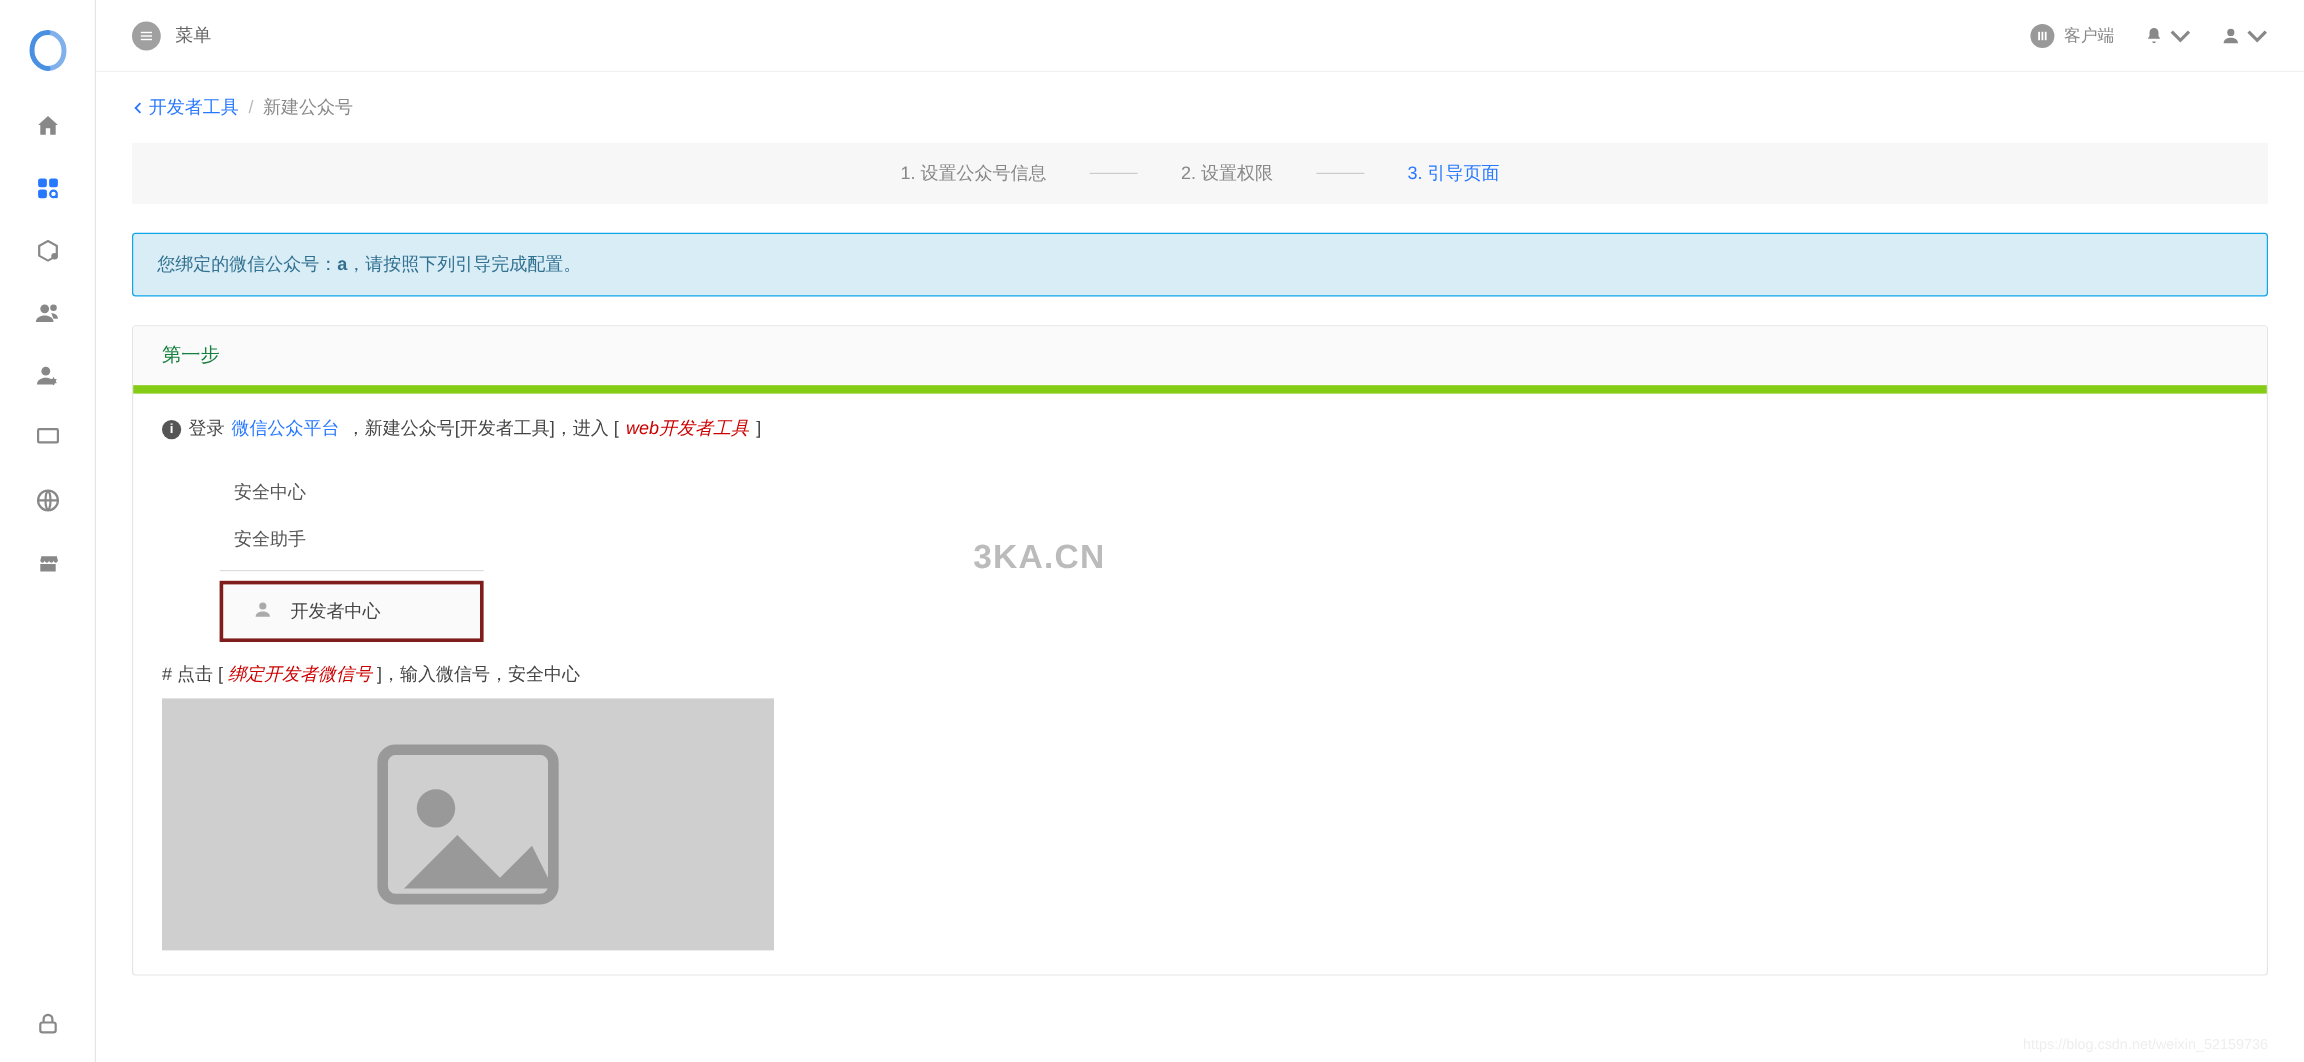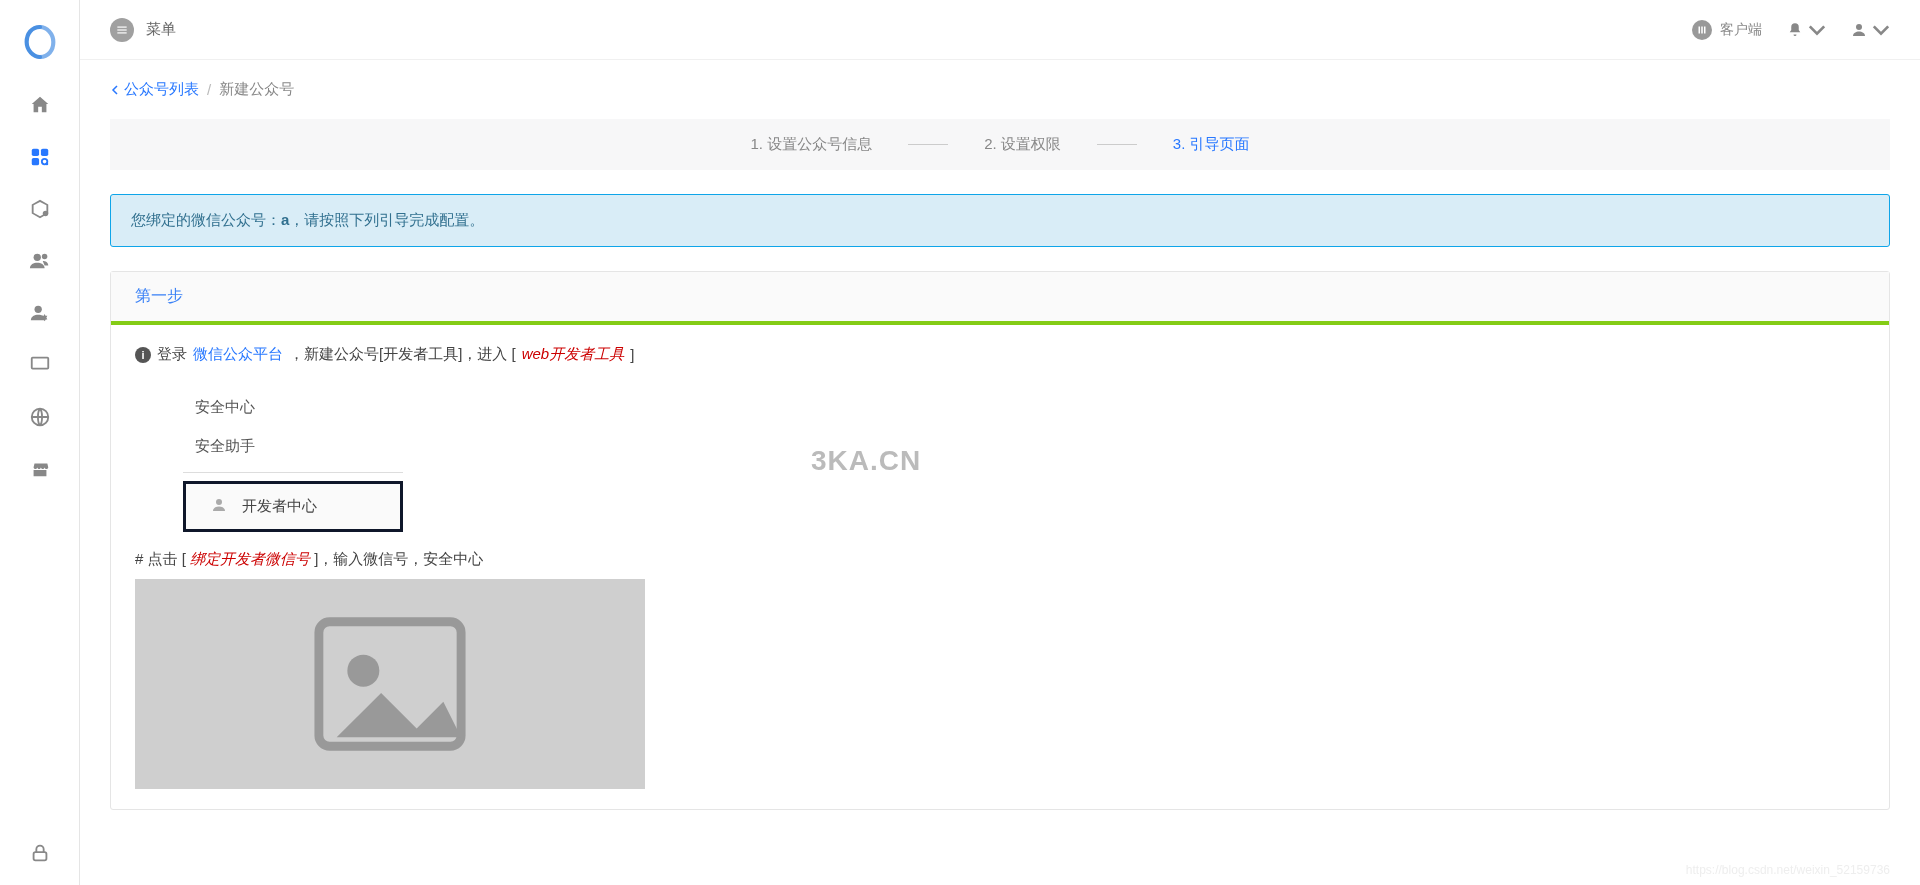--- a/index.html
+++ b/index.html
@@ -186,24 +186,24 @@
     .alert-info b {
       font-weight: bold;
     }
     .panel {
       margin-top: 24px;
       border: 1px solid #e5e5e5;
       border-radius: 3px;
     }
     .panel-header {
       background: #fafafa;
-      border-bottom: 4px solid #84cc16;
+      border-bottom: 7px solid #84cc16;
       padding: 14px 24px;
       font-size: 16px;
-      color: #3b82f6;
+      color: #15803d;
     }
     .panel-body {
       padding: 20px 24px;
       position: relative;
     }
     .instruction-line {
       display: flex;
       align-items: center;
       gap: 6px;
       flex-wrap: wrap;
@@ -238,21 +238,21 @@
       padding: 10px 12px;
       font-size: 15px;
       color: #555;
     }
     .wechat-nav-divider {
       height: 1px;
       background: #ddd;
       margin: 6px 0 0 0;
     }
     .wechat-nav-highlighted {
-      border: 3px solid #0f172a;
+      border: 3px solid #7f1d1d;
       margin-top: 8px;
       display: flex;
       align-items: center;
       gap: 14px;
       padding: 12px 24px;
       background: #fafafa;
     }
     .wechat-nav-highlighted .user-icon svg {
       width: 18px; height: 18px; fill: #aaa;
     }
@@ -412,21 +412,21 @@
         </span>
       </div>
     </header>
 
     <div class="content">
       <nav class="breadcrumb">
         <a href="#" class="breadcrumb-back">
           <svg width="10" height="12" viewBox="0 0 10 12">
               <path d="M7 2L3 6l4 4" stroke="#2878ff" fill="none" stroke-width="1.5"></path>
             </svg>
-          <span>公众号列表</span>
+          <span>开发者工具</span>
         </a>
         <span class="breadcrumb-sep">/</span>
         <span class="breadcrumb-current">新建公众号</span>
       </nav>
 
       <div class="steps-bar">
         <span class="step">1. 设置公众号信息</span>
         <span class="step-line"></span>
         <span class="step">2. 设置权限</span>
         <span class="step-line"></span>

